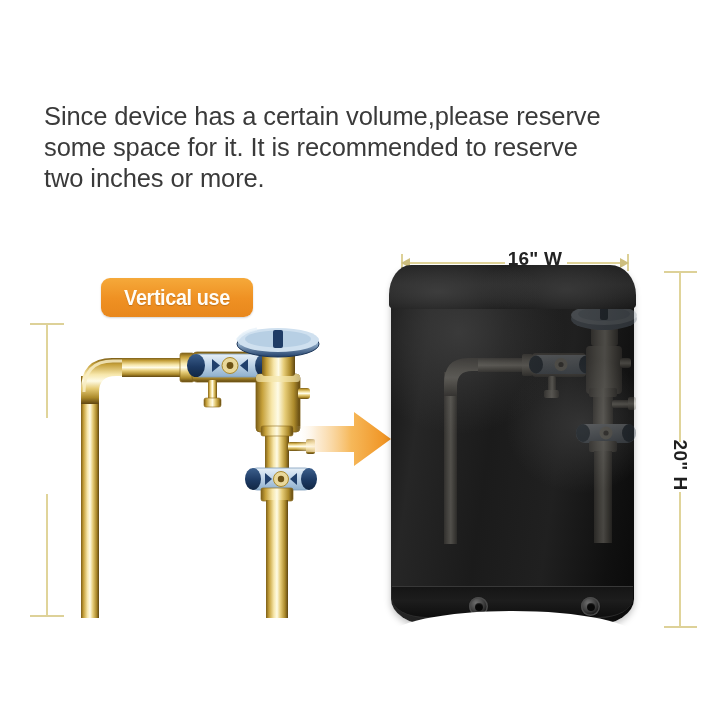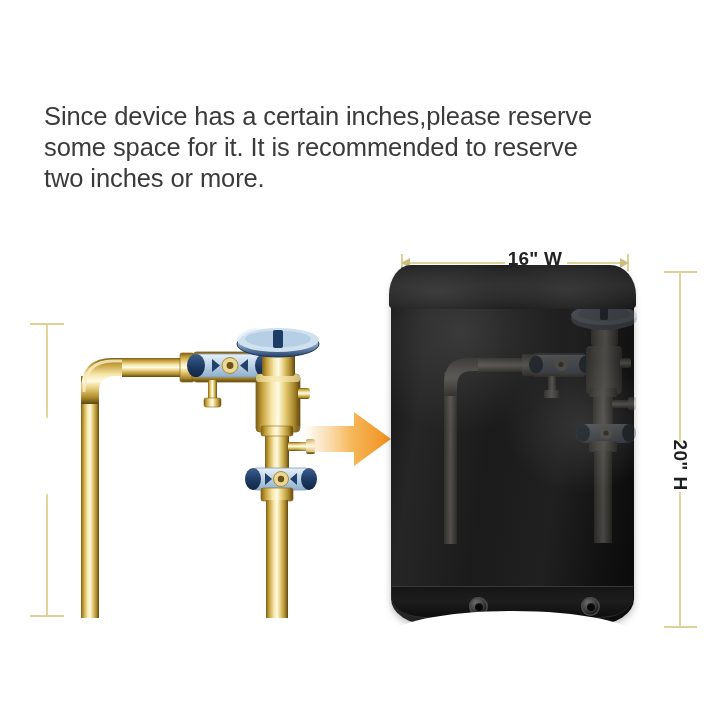--- a/index.html
+++ b/index.html
@@ -135,21 +135,21 @@
     color:#1f1f1f;font-size:19px;font-weight:bold;letter-spacing:.4px;
     transform:rotate(90deg);
     transform-origin:center center;
   }
 </style>
 </head>
 <body>
 
 <div id="stage">
 
-  <div class="headline">Since device has a certain inches,please reserve
+  <div class="headline">Since device has a certain volume,please reserve
 some space for it. It is recommended to reserve
 two inches or more.</div>
 
   <div class="dim-v-left"></div>
   <div class="cap-h dim-left-cap-top"></div>
   <div class="cap-h dim-left-cap-bot"></div>
   <div class="dim-v-left-mask"></div>
 
   <svg width="260" height="310" viewBox="0 0 260 310" style="position:absolute;left:60px;top:318px;">
     <defs>
@@ -234,20 +234,23 @@
     <circle cx="221" cy="161" r="7.5" fill="#e9d89a" stroke="#a9892e" stroke-width="1"></circle>
     <circle cx="221" cy="161" r="3.2" fill="#6d5214"></circle>
     <path d="M205,155 L212,161 L205,167 Z" fill="#21406c"></path>
     <path d="M237,155 L230,161 L237,167 Z" fill="#21406c"></path>
 
     <rect x="201" y="170" width="32" height="13" rx="2" fill="url(#gv)" stroke="#8a6a1c" stroke-width=".7"></rect>
 
     <rect x="206" y="182" width="22" height="118" fill="url(#gv)"></rect>
   </svg>
 
+  <div class="badge">
+    <div class="badge-label">Vertical use</div>
+  </div>
 
   <svg class="arrow" viewBox="0 0 96 60">
     <defs>
       <linearGradient id="arrGrad" x1="0" y1="0" x2="1" y2="0">
         <stop offset="0%" stop-color="#ffffff" stop-opacity="0"></stop>
         <stop offset="22%" stop-color="#fbe6c6" stop-opacity=".75"></stop>
         <stop offset="58%" stop-color="#f6b85a"></stop>
         <stop offset="100%" stop-color="#ef8f1c"></stop>
       </linearGradient>
     </defs>

